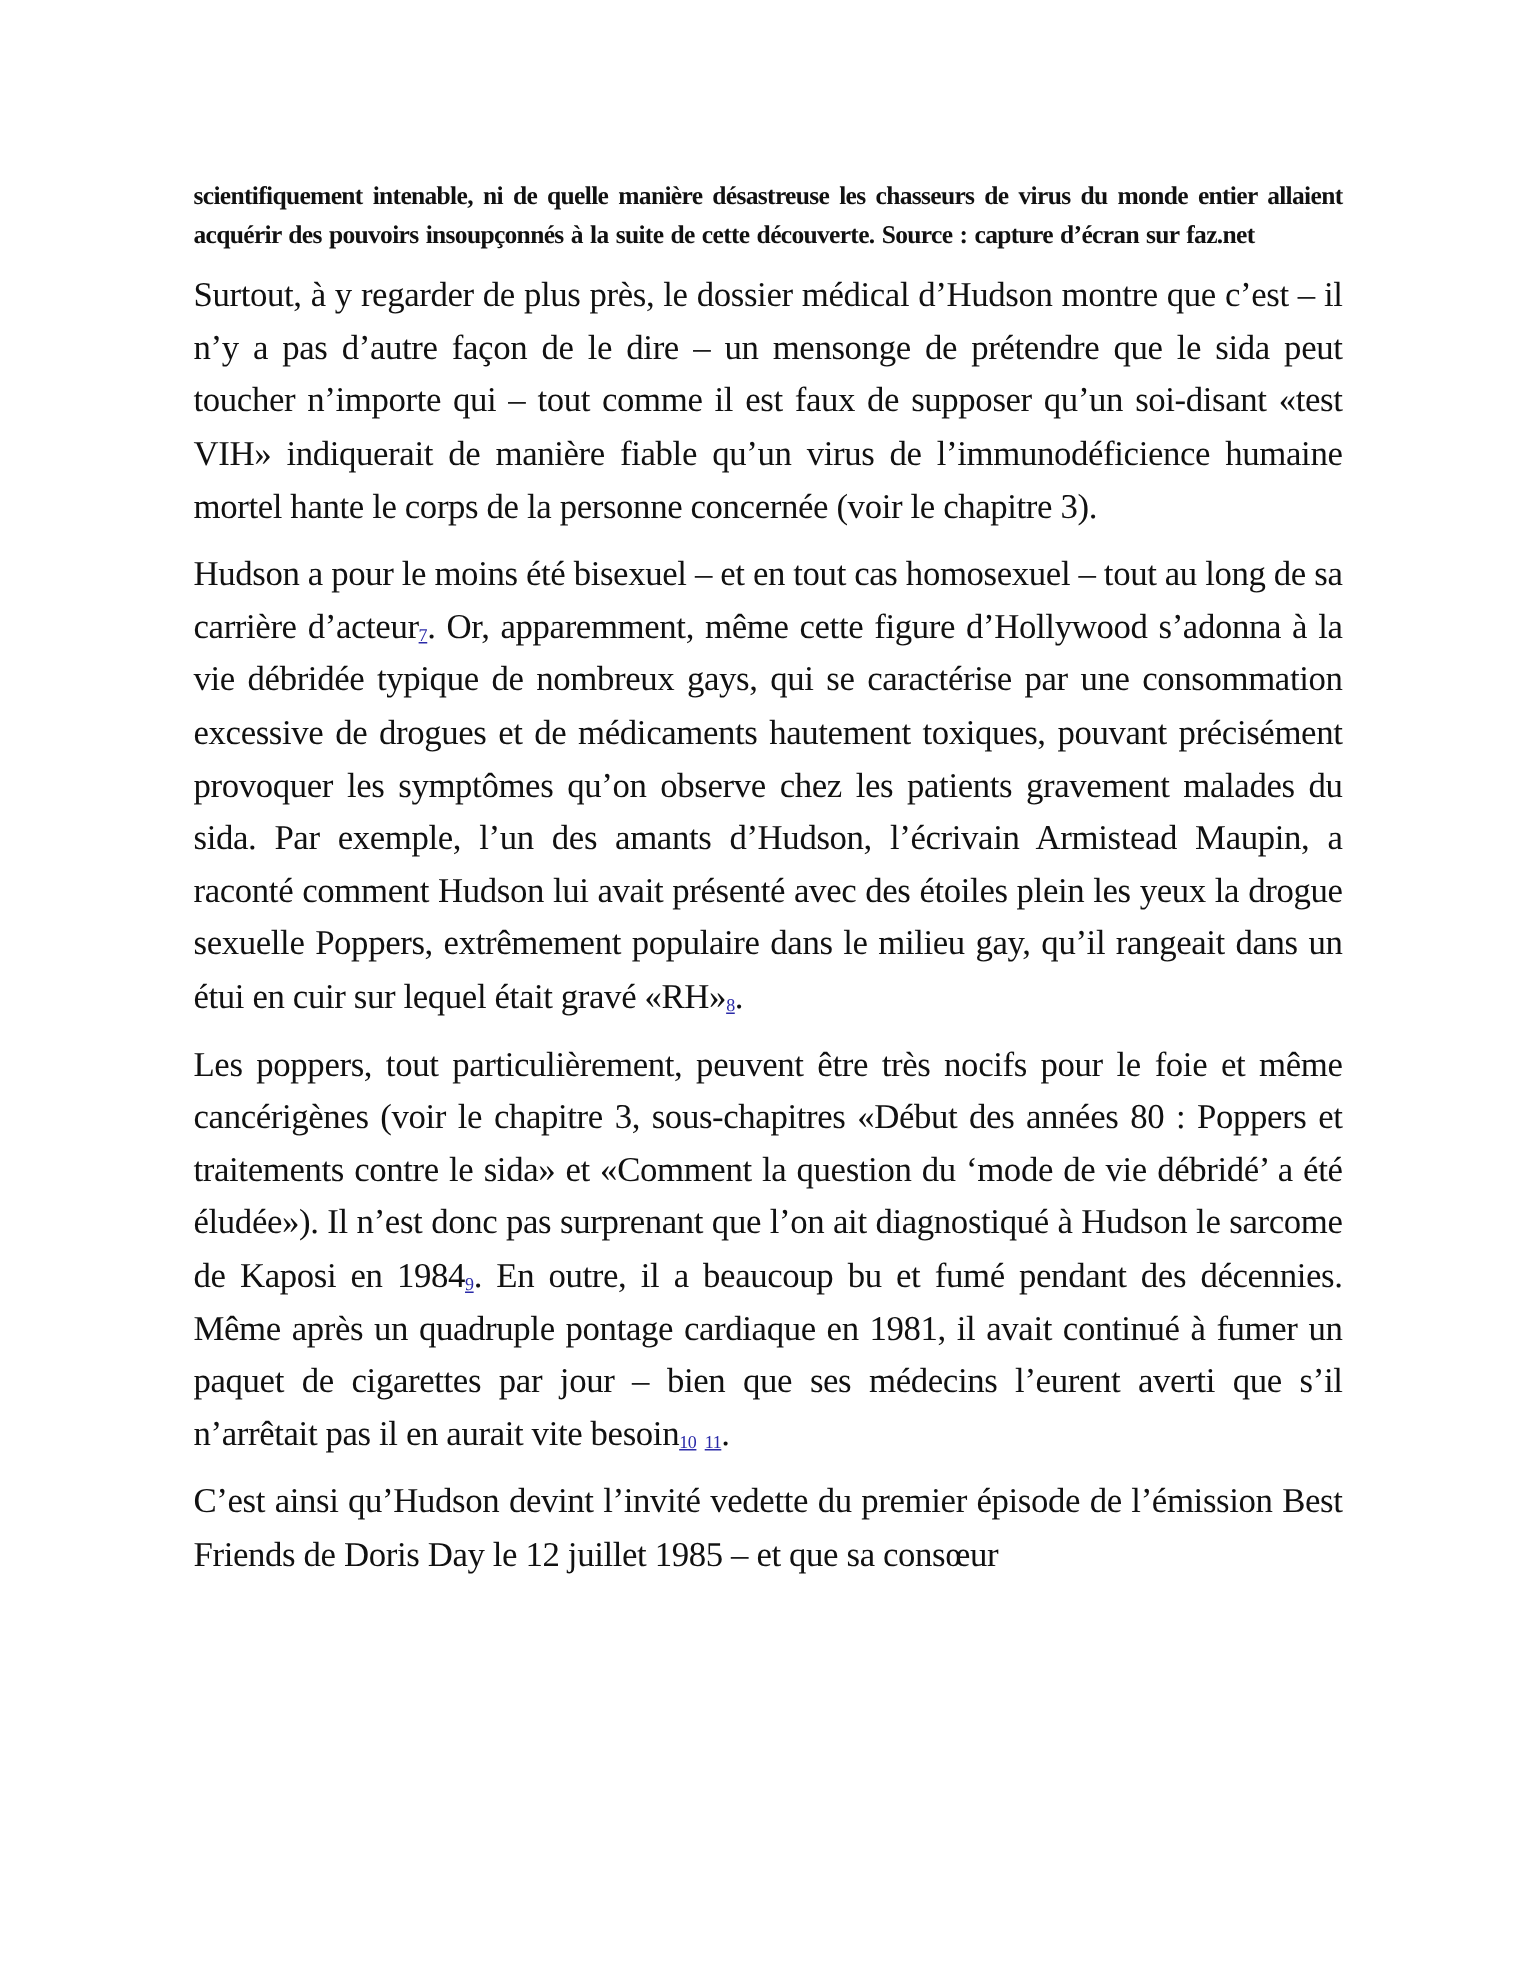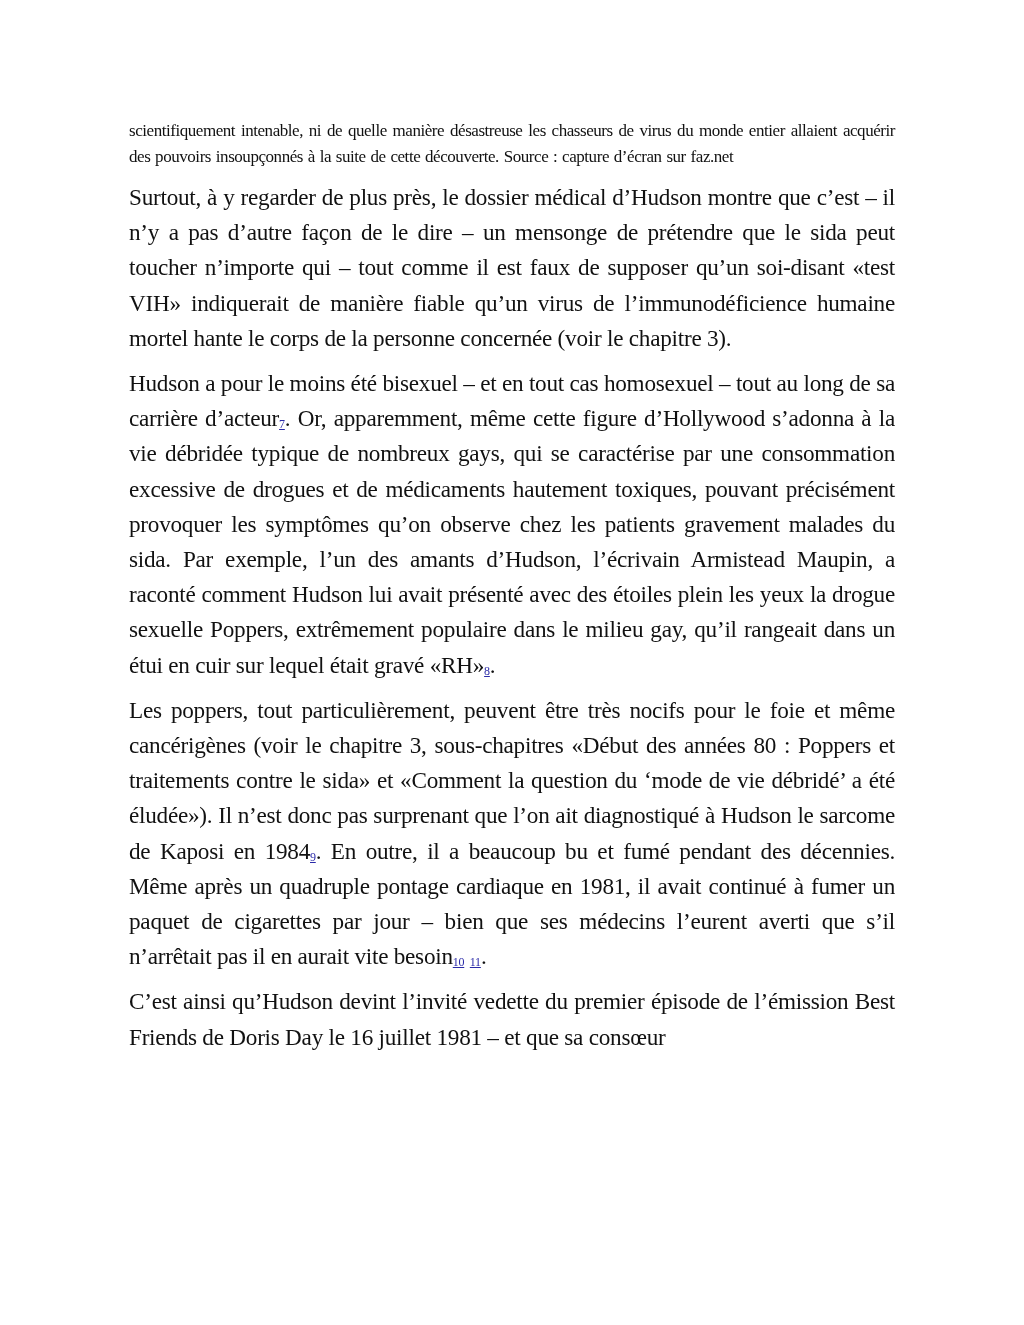--- a/index.html
+++ b/index.html
@@ -22,20 +22,21 @@
       width: 766px;
     }
     .caption {
       font-family: "Liberation Serif", serif;
       font-size: 17px;
       line-height: 26px;
       text-align: justify;
       letter-spacing: -0.45px;
       word-spacing: 1px;
       margin: 0 0 10px 0;
+      font-weight: bold;
     }
     .para {
       font-size: 23.2px;
       line-height: 35.2px;
       text-align: justify;
       margin: 0 0 10px 0;
       letter-spacing: -0.25px;
     }
     .fn {
       color: #2a2aa8;
@@ -58,15 +59,15 @@
 
   <p class="para">
     <span>Hudson a pour le moins été bisexuel – et en tout cas homosexuel – tout au long de sa carrière d’acteur</span><a class="fn">7</a><span>. Or, apparemment, même cette figure d’Hollywood s’adonna à la vie débridée typique de nombreux gays, qui se caractérise par une consommation excessive de drogues et de médicaments hautement toxiques, pouvant précisément provoquer les symptômes qu’on observe chez les patients gravement malades du sida. Par exemple, l’un des amants d’Hudson, l’écrivain Armistead Maupin, a raconté comment Hudson lui avait présenté avec des étoiles plein les yeux la drogue sexuelle Poppers, extrêmement populaire dans le milieu gay, qu’il rangeait dans un étui en cuir sur lequel était gravé «RH»</span><a class="fn">8</a><span>.</span>
   </p>
 
   <p class="para">
     <span>Les poppers, tout particulièrement, peuvent être très nocifs pour le foie et même cancérigènes (voir le chapitre 3, sous-chapitres «Début des années 80 : Poppers et traitements contre le sida» et «Comment la question du ‘mode de vie débridé’ a été éludée»). Il n’est donc pas surprenant que l’on ait diagnostiqué à Hudson le sarcome de Kaposi en 1984</span><a class="fn">9</a><span>. En outre, il a beaucoup bu et fumé pendant des décennies. Même après un quadruple pontage cardiaque en 1981, il avait continué à fumer un paquet de cigarettes par jour – bien que ses médecins l’eurent averti que s’il n’arrêtait pas il en aurait vite besoin</span><a class="fn">10</a><span> </span><a class="fn">11</a><span>.</span>
   </p>
 
   <p class="para">
-    <span>C’est ainsi qu’Hudson devint l’invité vedette du premier épisode de l’émission Best Friends de Doris Day le 16 juillet 1981 – et que sa consœur</span>
+    <span>C’est ainsi qu’Hudson devint l’invité vedette du premier épisode de l’émission Best Friends de Doris Day le 12 juillet 1985 – et que sa consœur</span>
   </p>
 </div>
 
 </body></html>

